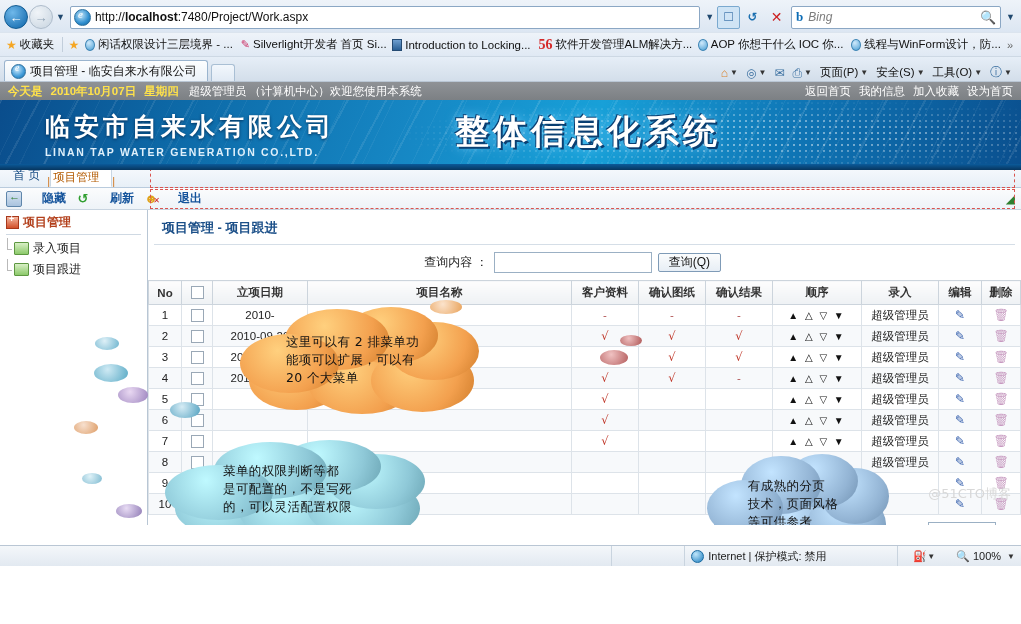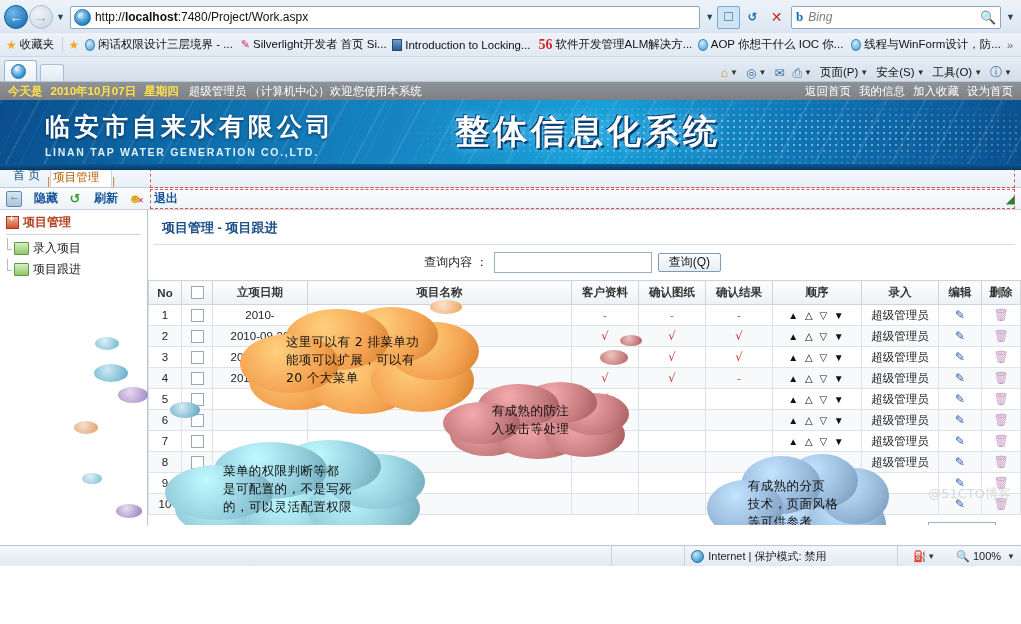--- a/index.html
+++ b/index.html
@@ -108,21 +108,21 @@
   
   .navtabs{height:17px;display:flex;align-items:flex-end;gap:0;
            background:linear-gradient(#f4f8fc,#e7eff7);border-bottom:1px solid #b9cbdd;padding-left:6px;}
   .ntab{font-size:12px;padding:1px 7px 3px 7px;color:#1a4f86;white-space:nowrap;}
   .ntab.sel{color:#b35a00;border:1px solid #c8d6e3;border-bottom:1px solid #fff;background:#fff;border-radius:2px 2px 0 0;}
   .ntab-sep{color:#d0761f;font-size:11px;}
 
   
   .toolbar{height:21px;display:flex;align-items:center;gap:10px;padding:0 6px;
            background:linear-gradient(#fbfcfd,#eef3f8);border-bottom:1px solid #c8d4e0;position:relative;}
-  .tb{display:flex;align-items:center;gap:12px;font-size:12px;color:#14539b;font-weight:bold;white-space:nowrap;}
+  .tb{display:flex;align-items:center;gap:20px;font-size:12px;color:#14539b;font-weight:bold;white-space:nowrap;}
   .tb-ico{width:14px;height:14px;display:inline-block;border-radius:2px;}
   .tb-ico.hide{background:linear-gradient(#d9e6f3,#a9c3de);border:1px solid #5f86ab;position:relative;}
   .tb-ico.hide:after{content:"\2190";position:absolute;left:2px;top:-2px;color:#2a7a2a;font-size:11px;font-weight:bold;}
   .tb-ico.refresh{background:transparent;color:#2f9e2f;font-size:13px;font-weight:bold;line-height:13px;text-align:center;}
   .tb-ico.exit{background:transparent;color:#e0a21a;font-size:13px;line-height:13px;text-align:center;position:relative;}
   .tb-ico.exit:after{content:"\2715";position:absolute;right:-2px;bottom:-1px;color:#cc2222;font-size:8px;font-weight:bold;}
   .dashbox{position:absolute;left:150px;right:6px;top:1px;height:18px;border:1px dashed #d9534f;}
   .dash-top{position:absolute;left:150px;right:6px;top:-20px;height:18px;border:1px dashed #d9534f;}
   .tb-right{margin-left:auto;}
   .tree-sm{color:#2f7f2f;font-size:12px;}
@@ -252,20 +252,21 @@
       <span class="fav-item">
         <span class="ico-blue"></span>
         <span>线程与WinForm设计，防...</span>
       </span>
       <span class="chev">»</span>
     </div>
 
     <div class="tab-row">
       <div class="tab">
         <span class="tab-ie"></span>
+        <span>项目管理 - 临安自来水有限公司</span>
       </div>
       <div class="tab-new"></div>
       <div class="cmd-right">
         <span class="cmd-item">
             <span class="home-ico">⌂</span>
             <span class="caret">▼</span>
           </span>
         <span class="cmd-item">
             <span class="cmd-ico">◎</span>
             <span class="caret">▼</span>
@@ -570,33 +571,20 @@
         <div class="blob" style="left: 67.5px; top: 46.2px; width: 108px; height: 60.9px; background: radial-gradient(circle at 38% 28%, rgb(255, 208, 126), rgb(243, 160, 78) 62%, rgb(205, 122, 40)); z-index: 1;"></div>
         <div class="blob" style="left: 130.5px; top: 42px; width: 103.5px; height: 63px; background: radial-gradient(circle at 38% 28%, rgb(255, 208, 126), rgb(243, 160, 78) 62%, rgb(205, 122, 40)); z-index: 1;"></div>
         <div class="blob" style="left: 148.5px; top: 14.7px; width: 90px; height: 58.8px; background: radial-gradient(circle at 38% 28%, rgb(255, 208, 126), rgb(243, 160, 78) 62%, rgb(205, 122, 40)); z-index: 1;"></div>
         <div class="blob" style="left: 103.5px; top: 0px; width: 94.5px; height: 56.7px; background: radial-gradient(circle at 38% 28%, rgb(255, 208, 126), rgb(243, 160, 78) 62%, rgb(205, 122, 40)); z-index: 1;"></div>
         <div class="blob" style="left: 45px; top: 2.1px; width: 103.5px; height: 60.9px; background: radial-gradient(circle at 38% 28%, rgb(255, 208, 126), rgb(243, 160, 78) 62%, rgb(205, 122, 40)); z-index: 1;"></div>
         <div class="blob" style="left: 0px; top: 27.3px; width: 99px; height: 58.8px; background: radial-gradient(circle at 38% 28%, rgb(255, 208, 126), rgb(243, 160, 78) 62%, rgb(205, 122, 40)); z-index: 1;"></div>
       <span class="txt" style="white-space: pre-line;">这里可以有 2 排菜单功
 能项可以扩展，可以有
 20 个大菜单</span>
     </div>
-    <div class="cloud" id="cl1" style="left:443px;top:300px;width:175px;height:75px;">
-        <div class="blob" style="left: 77px; top: 18px; width: 91px; height: 46.5px; background: radial-gradient(circle at 38% 28%, rgb(244, 169, 172), rgb(196, 121, 124) 62%, rgb(158, 83, 86)); z-index: 1;"></div>
-        <div class="blob" style="left: 42px; top: 15px; width: 98px; height: 48px; background: radial-gradient(circle at 38% 28%, rgb(244, 169, 172), rgb(196, 121, 124) 62%, rgb(158, 83, 86)); z-index: 1;"></div>
-        <div class="blob" style="left: 7px; top: 31.5px; width: 73.5px; height: 42px; background: radial-gradient(circle at 38% 28%, rgb(244, 169, 172), rgb(196, 121, 124) 62%, rgb(158, 83, 86)); z-index: 1;"></div>
-        <div class="blob" style="left: 52.5px; top: 33px; width: 84px; height: 43.5px; background: radial-gradient(circle at 38% 28%, rgb(244, 169, 172), rgb(196, 121, 124) 62%, rgb(158, 83, 86)); z-index: 1;"></div>
-        <div class="blob" style="left: 101.5px; top: 30px; width: 80.5px; height: 45px; background: radial-gradient(circle at 38% 28%, rgb(244, 169, 172), rgb(196, 121, 124) 62%, rgb(158, 83, 86)); z-index: 1;"></div>
-        <div class="blob" style="left: 115.5px; top: 10.5px; width: 70px; height: 42px; background: radial-gradient(circle at 38% 28%, rgb(244, 169, 172), rgb(196, 121, 124) 62%, rgb(158, 83, 86)); z-index: 1;"></div>
-        <div class="blob" style="left: 80.5px; top: 0px; width: 73.5px; height: 40.5px; background: radial-gradient(circle at 38% 28%, rgb(244, 169, 172), rgb(196, 121, 124) 62%, rgb(158, 83, 86)); z-index: 1;"></div>
-        <div class="blob" style="left: 35px; top: 1.5px; width: 80.5px; height: 43.5px; background: radial-gradient(circle at 38% 28%, rgb(244, 169, 172), rgb(196, 121, 124) 62%, rgb(158, 83, 86)); z-index: 1;"></div>
-        <div class="blob" style="left: 0px; top: 19.5px; width: 77px; height: 42px; background: radial-gradient(circle at 38% 28%, rgb(244, 169, 172), rgb(196, 121, 124) 62%, rgb(158, 83, 86)); z-index: 1;"></div>
-      <span class="txt" style="white-space: pre-line;">有成熟的防注
-入攻击等处理</span>
-    </div>
     <div class="cloud" id="cl2" style="left:165px;top:358px;width:245px;height:98px;">
         <div class="blob" style="left: 107.8px; top: 23.52px; width: 127.4px; height: 60.76px; background: radial-gradient(circle at 38% 28%, rgb(191, 249, 255), rgb(143, 201, 216) 62%, rgb(105, 163, 178)); z-index: 1;"></div>
         <div class="blob" style="left: 58.8px; top: 19.6px; width: 137.2px; height: 62.72px; background: radial-gradient(circle at 38% 28%, rgb(191, 249, 255), rgb(143, 201, 216) 62%, rgb(105, 163, 178)); z-index: 1;"></div>
         <div class="blob" style="left: 9.8px; top: 41.16px; width: 102.9px; height: 54.88px; background: radial-gradient(circle at 38% 28%, rgb(191, 249, 255), rgb(143, 201, 216) 62%, rgb(105, 163, 178)); z-index: 1;"></div>
         <div class="blob" style="left: 73.5px; top: 43.12px; width: 117.6px; height: 56.84px; background: radial-gradient(circle at 38% 28%, rgb(191, 249, 255), rgb(143, 201, 216) 62%, rgb(105, 163, 178)); z-index: 1;"></div>
         <div class="blob" style="left: 142.1px; top: 39.2px; width: 112.7px; height: 58.8px; background: radial-gradient(circle at 38% 28%, rgb(191, 249, 255), rgb(143, 201, 216) 62%, rgb(105, 163, 178)); z-index: 1;"></div>
         <div class="blob" style="left: 161.7px; top: 13.72px; width: 98px; height: 54.88px; background: radial-gradient(circle at 38% 28%, rgb(191, 249, 255), rgb(143, 201, 216) 62%, rgb(105, 163, 178)); z-index: 1;"></div>
         <div class="blob" style="left: 112.7px; top: 0px; width: 102.9px; height: 52.92px; background: radial-gradient(circle at 38% 28%, rgb(191, 249, 255), rgb(143, 201, 216) 62%, rgb(105, 163, 178)); z-index: 1;"></div>
         <div class="blob" style="left: 49px; top: 1.96px; width: 112.7px; height: 56.84px; background: radial-gradient(circle at 38% 28%, rgb(191, 249, 255), rgb(143, 201, 216) 62%, rgb(105, 163, 178)); z-index: 1;"></div>
         <div class="blob" style="left: 0px; top: 25.48px; width: 107.8px; height: 54.88px; background: radial-gradient(circle at 38% 28%, rgb(191, 249, 255), rgb(143, 201, 216) 62%, rgb(105, 163, 178)); z-index: 1;"></div>

